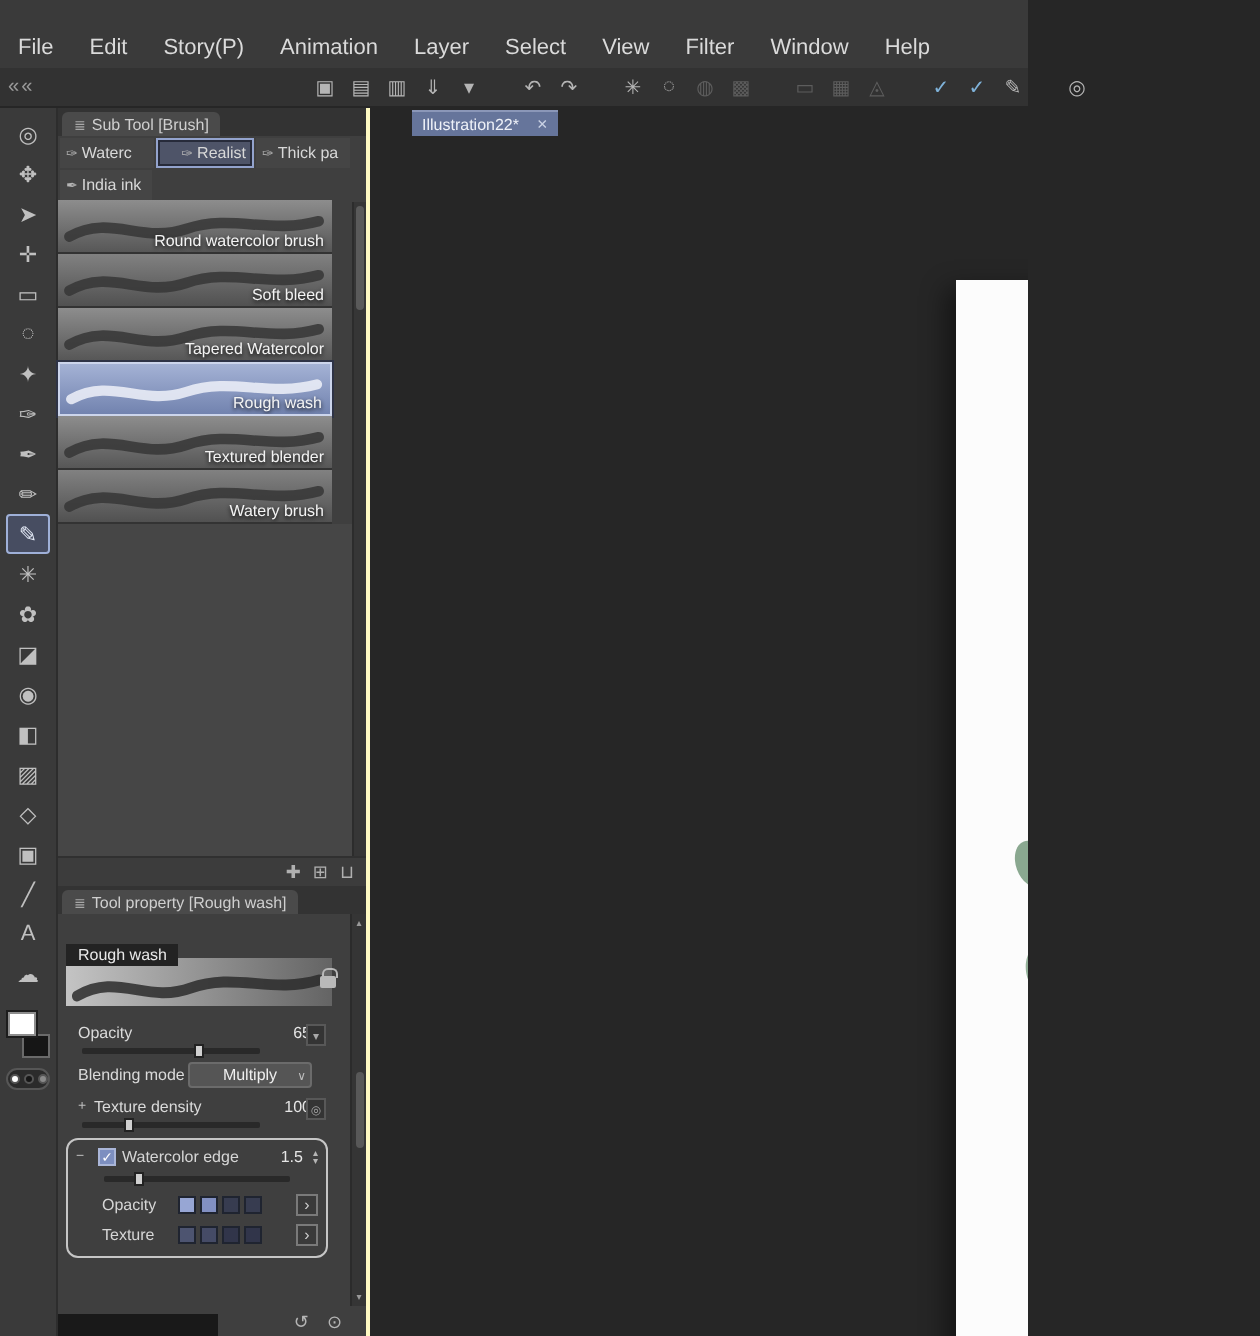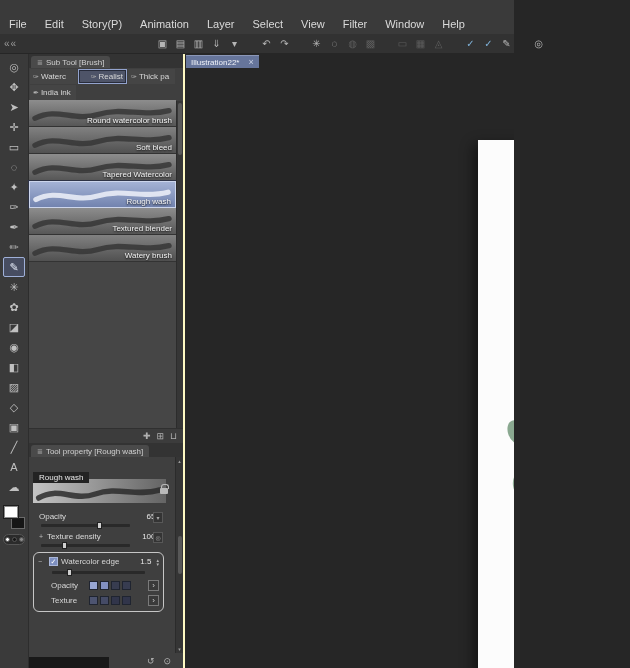--- a/index.html
+++ b/index.html
@@ -49,21 +49,21 @@
 
   
   .subtool { height:389px; flex:none; display:flex; flex-direction:column; position:relative; }
   .tabs { display:flex; padding:1px 8px 0 1px; gap:1px; flex:none; }
   .stab { height:15px; background:#454545; font-size:8px; color:#d8d8d8; display:flex; align-items:center;
           gap:2px; padding:0 3px; white-space:nowrap; overflow:hidden; flex:1 1 0; max-width:52px; }
   .stab .ticon { font-size:7px; color:#b5b5b5; flex:none; }
   .stab.selected { border:1px solid #93a3cd; background:#4e5468; box-shadow:inset 0 0 0 1px #272b3a;justify-content:flex-end; }
   .tabs.row2 .stab { flex:0 0 46px; }
 
-  .brush-list { flex:none; margin-right:7px;text-decoration:underline; }
+  .brush-list { flex:none; margin-right:17px;text-decoration:underline; }
   .brush-row { height:27px; position:relative; color:#363636; border-bottom:1px solid #333;
                background:linear-gradient(180deg,#8d8d8d,#575757); overflow:hidden; }
   .brush-row:nth-child(even) { background:linear-gradient(180deg,#818181,#515151); }
   .brush-row.selected { background:linear-gradient(180deg,#a4b2d5,#7283af); color:#eef1f9;
                         border:1px solid #ccd5ec; outline:1px solid #2e3346; }
   .stroke-svg { position:absolute; inset:0; width:100%; height:100%; }
   .brush-name { position:absolute; right:4px; bottom:1px; font-size:8px; color:#f3f3f3;
                 text-shadow:0 1px 2px rgba(0,0,0,.95); }
   .subtool-empty { flex:1; background:#464646; margin-right:7px; }
   .subtool-scroll { position:absolute; right:0; top:47px; bottom:15px; width:7px; background:#363636;
@@ -332,20 +332,27 @@
             <span class="spinner">
               <span>▴</span>
               <span>▾</span>
             </span>
             <span class="row-end">▾</span>
             <span class="slider-track">
               <span class="slider-fill f65"></span><span class="slider-thumb t65"></span>
             </span>
           </div>
 
+          <div class="prow">
+            <span class="plabel">Blending mode</span>
+            <span class="dropdown">
+              <span>Multiply</span>
+              <span class="dd-arrow">∨</span>
+            </span>
+          </div>
 
 
           <div class="prow with-slider">
             <span class="expander">+</span>
             <span class="plabel">Texture density</span>
             <span class="pvalue">100</span>
             <span class="spinner">
               <span>▴</span>
               <span>▾</span>
             </span>
@@ -395,21 +402,21 @@
         </div>
 
         <div class="prop-footer">
           <span>↺</span>
           <span>⊙</span>
         </div>
       </div>
     </div>
 
     <div class="canvas">
-      <div class="doc-tab" style="background-color: rgb(102, 117, 155);">
+      <div class="doc-tab" style="background-color: rgb(102, 117, 155); margin-left: 20px;">
         <span>Illustration22*</span>
         <span class="doc-close">×</span>
       </div>
       <div class="page">
         <svg class="illustration" viewBox="0 0 220 600">
           <g stroke="#7d9c84" stroke-width="2" fill="none">
             <path d="M35,290 C60,335 85,380 105,435"></path>
             <path d="M150,300 C140,345 125,390 110,440"></path>
             <path d="M62,330 C82,368 96,402 108,445"></path>
           </g>

